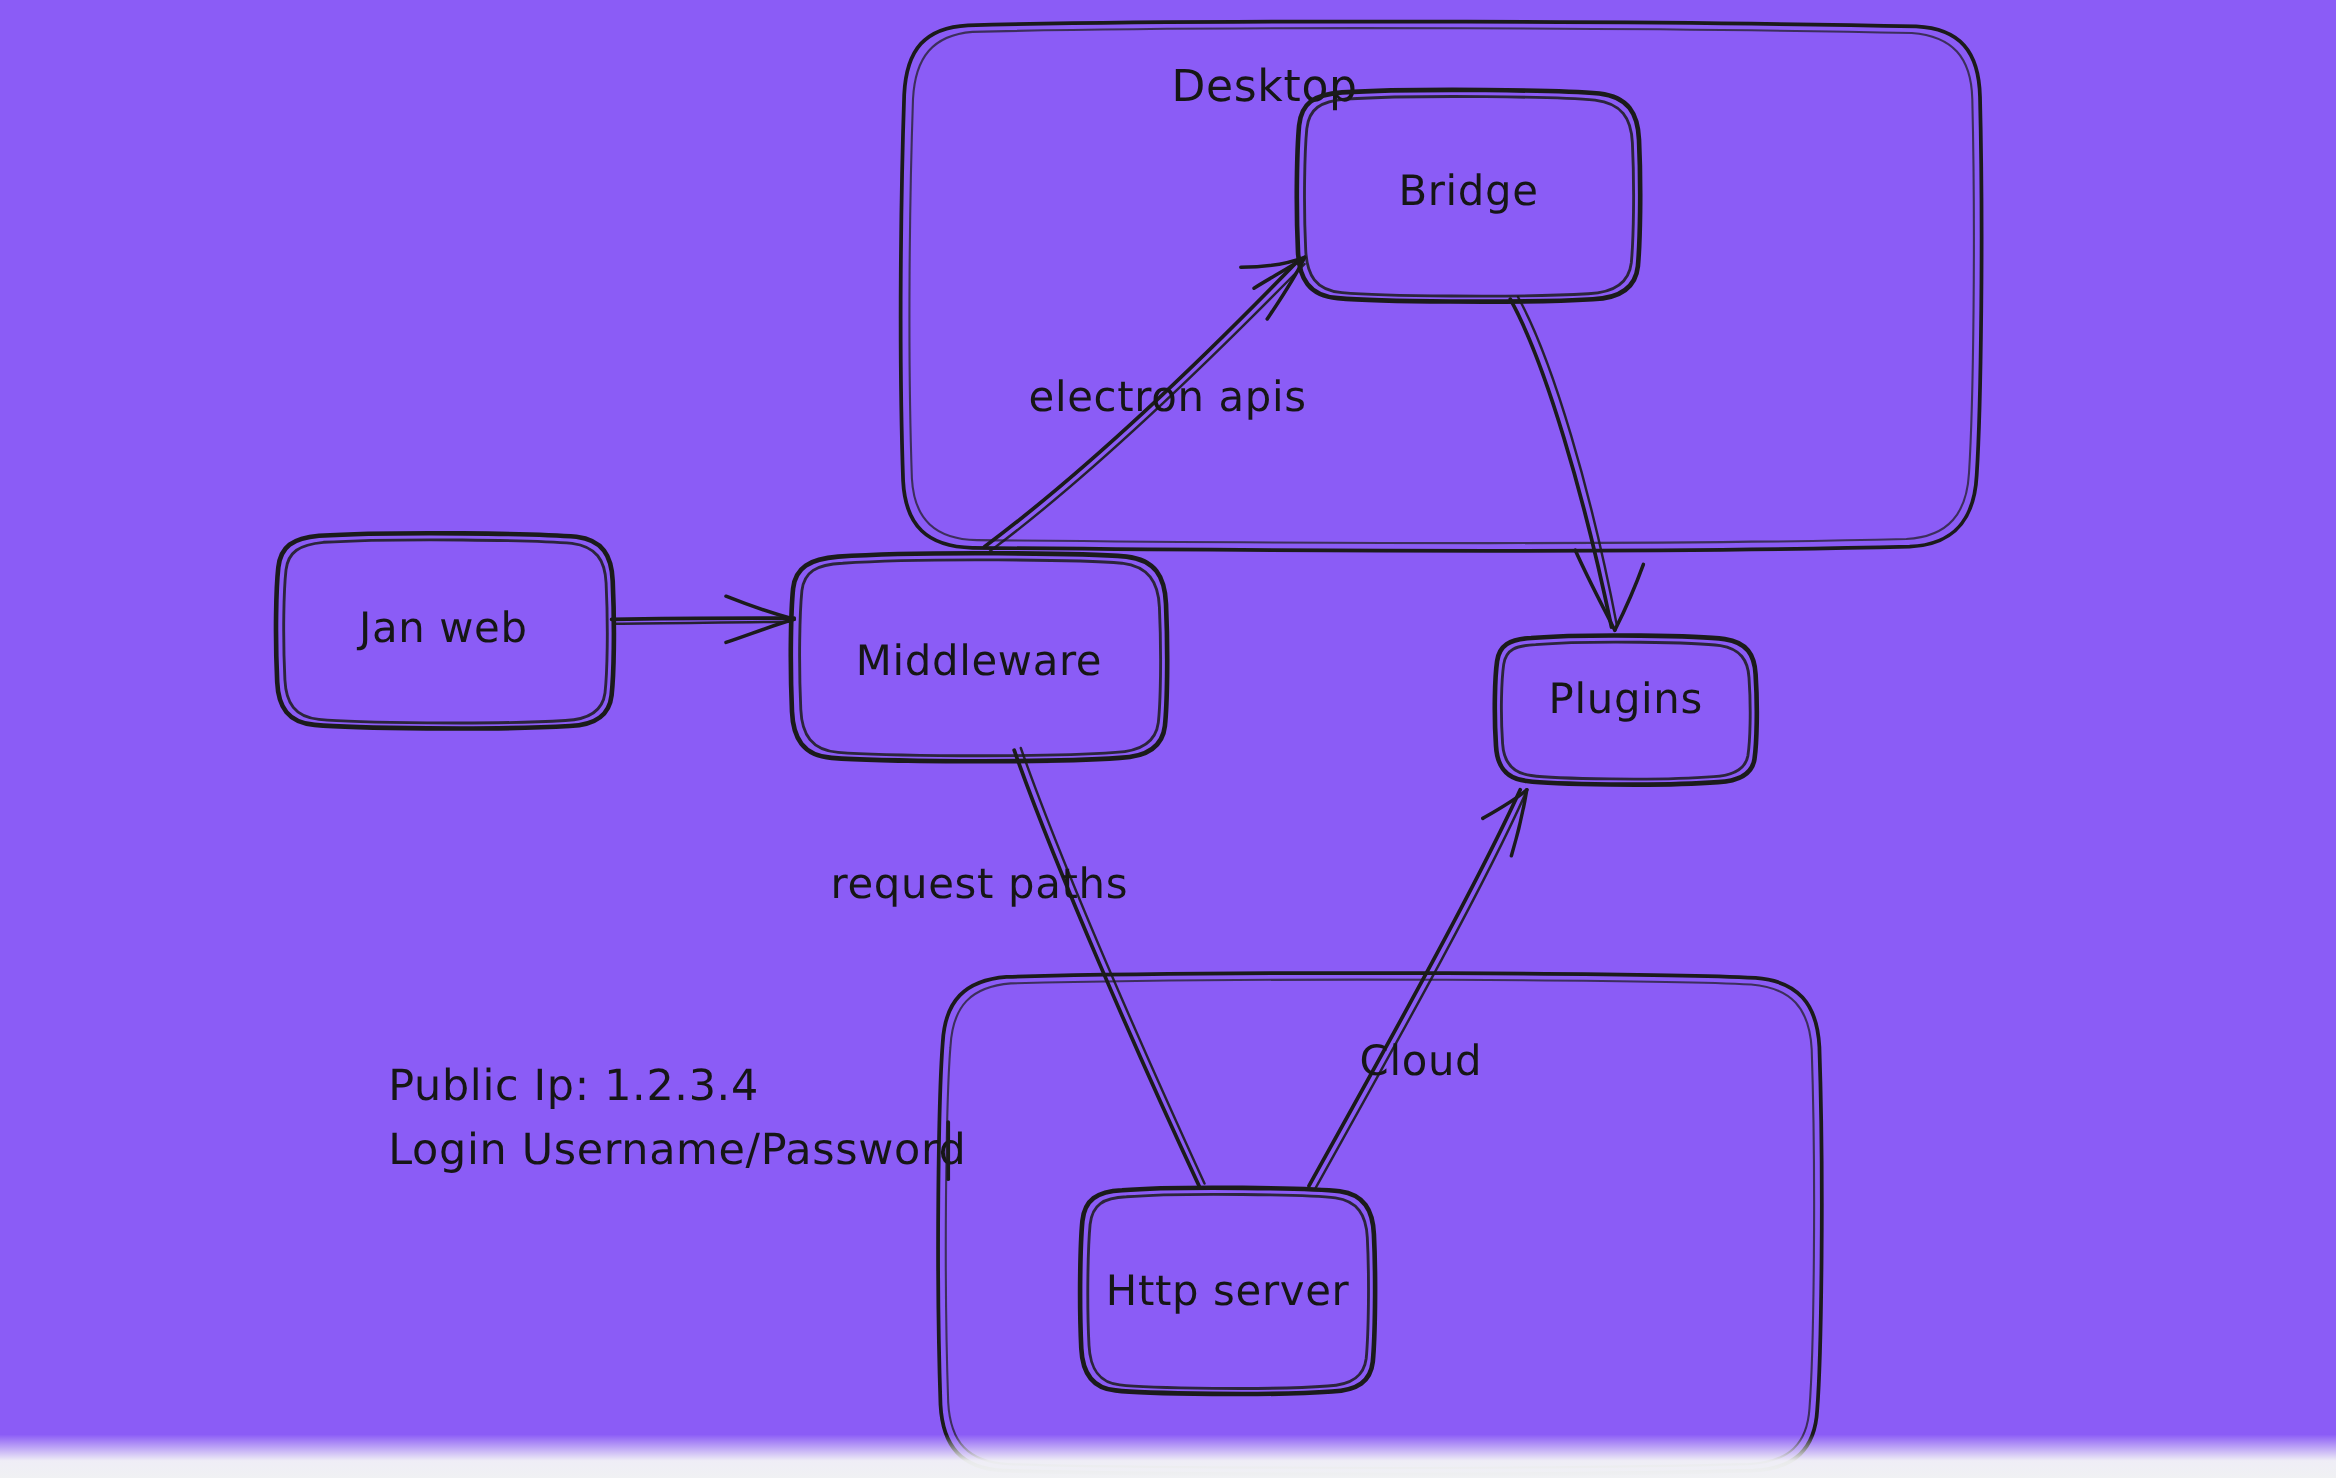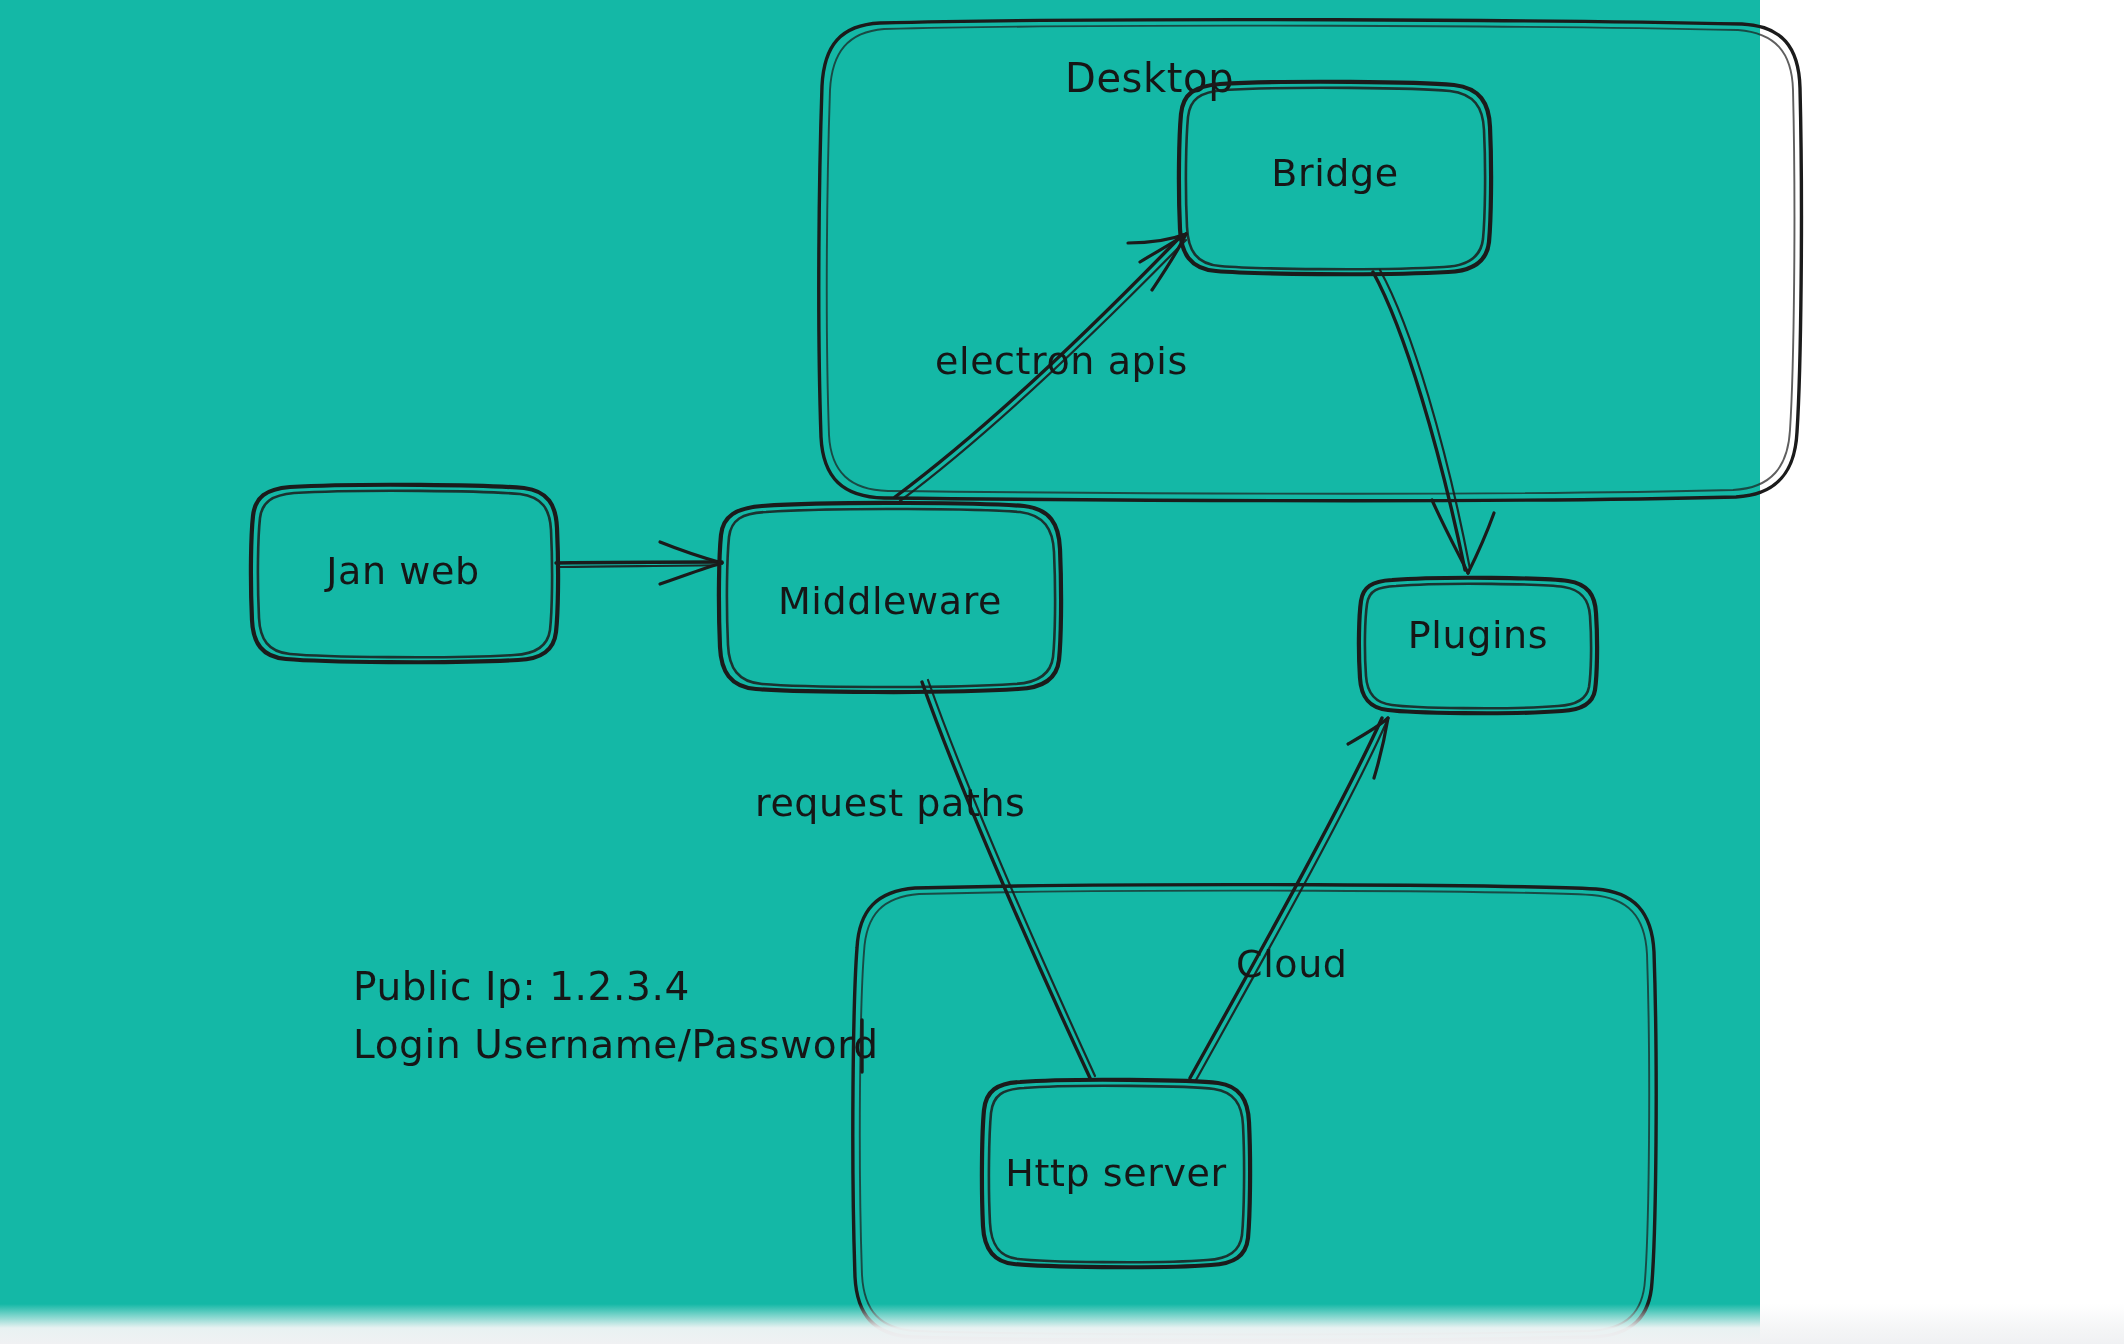--- a/index.html
+++ b/index.html
@@ -11,23 +11,23 @@
   body {
     width: 2124px;
     height: 1344px;
     overflow: hidden;
     font-family: "DejaVu Sans", sans-serif;
     position: relative;
   }
   #canvas-root {
     position: absolute;
     inset: 0;
-    width: 1760px;
+    width: 2124px;
     height: 1344px;
-    background: #14b8a6;
+    background: #8b5cf6;
   }
   #diagram-svg {
     position: absolute;
     top: 0;
     left: 0;
     width: 2124px;
     height: 1344px;
     display: block;
   }
   

